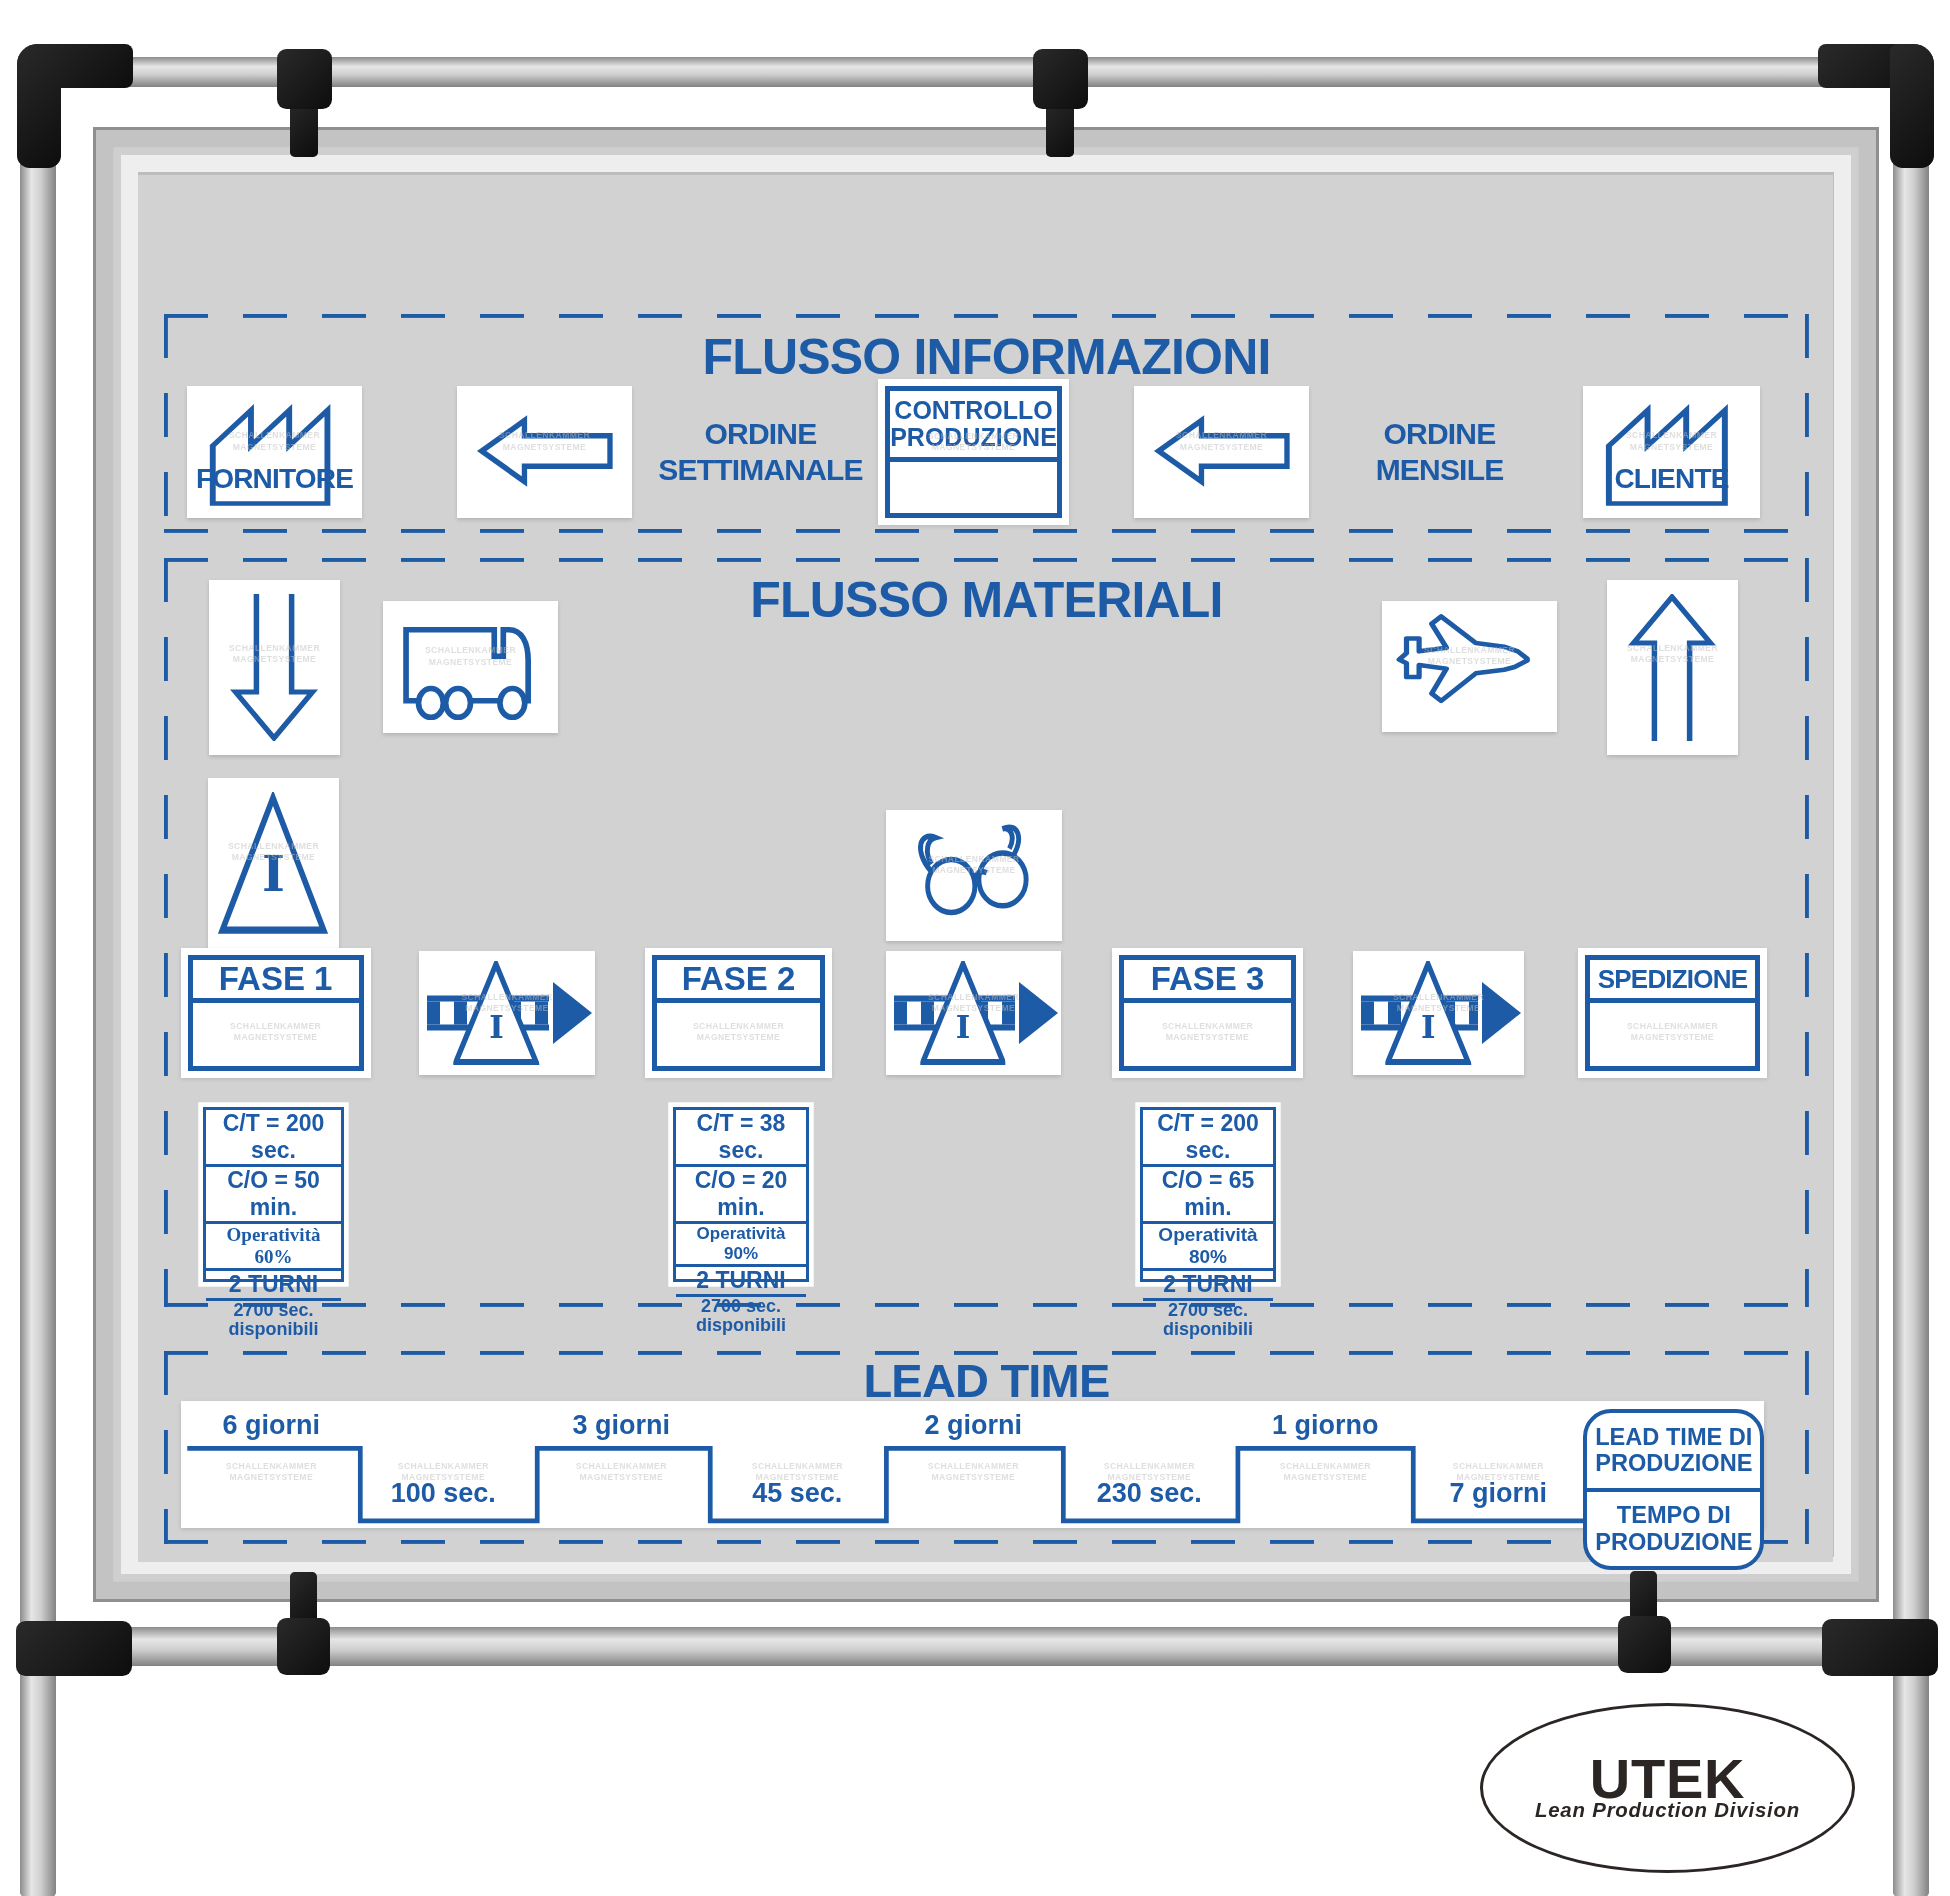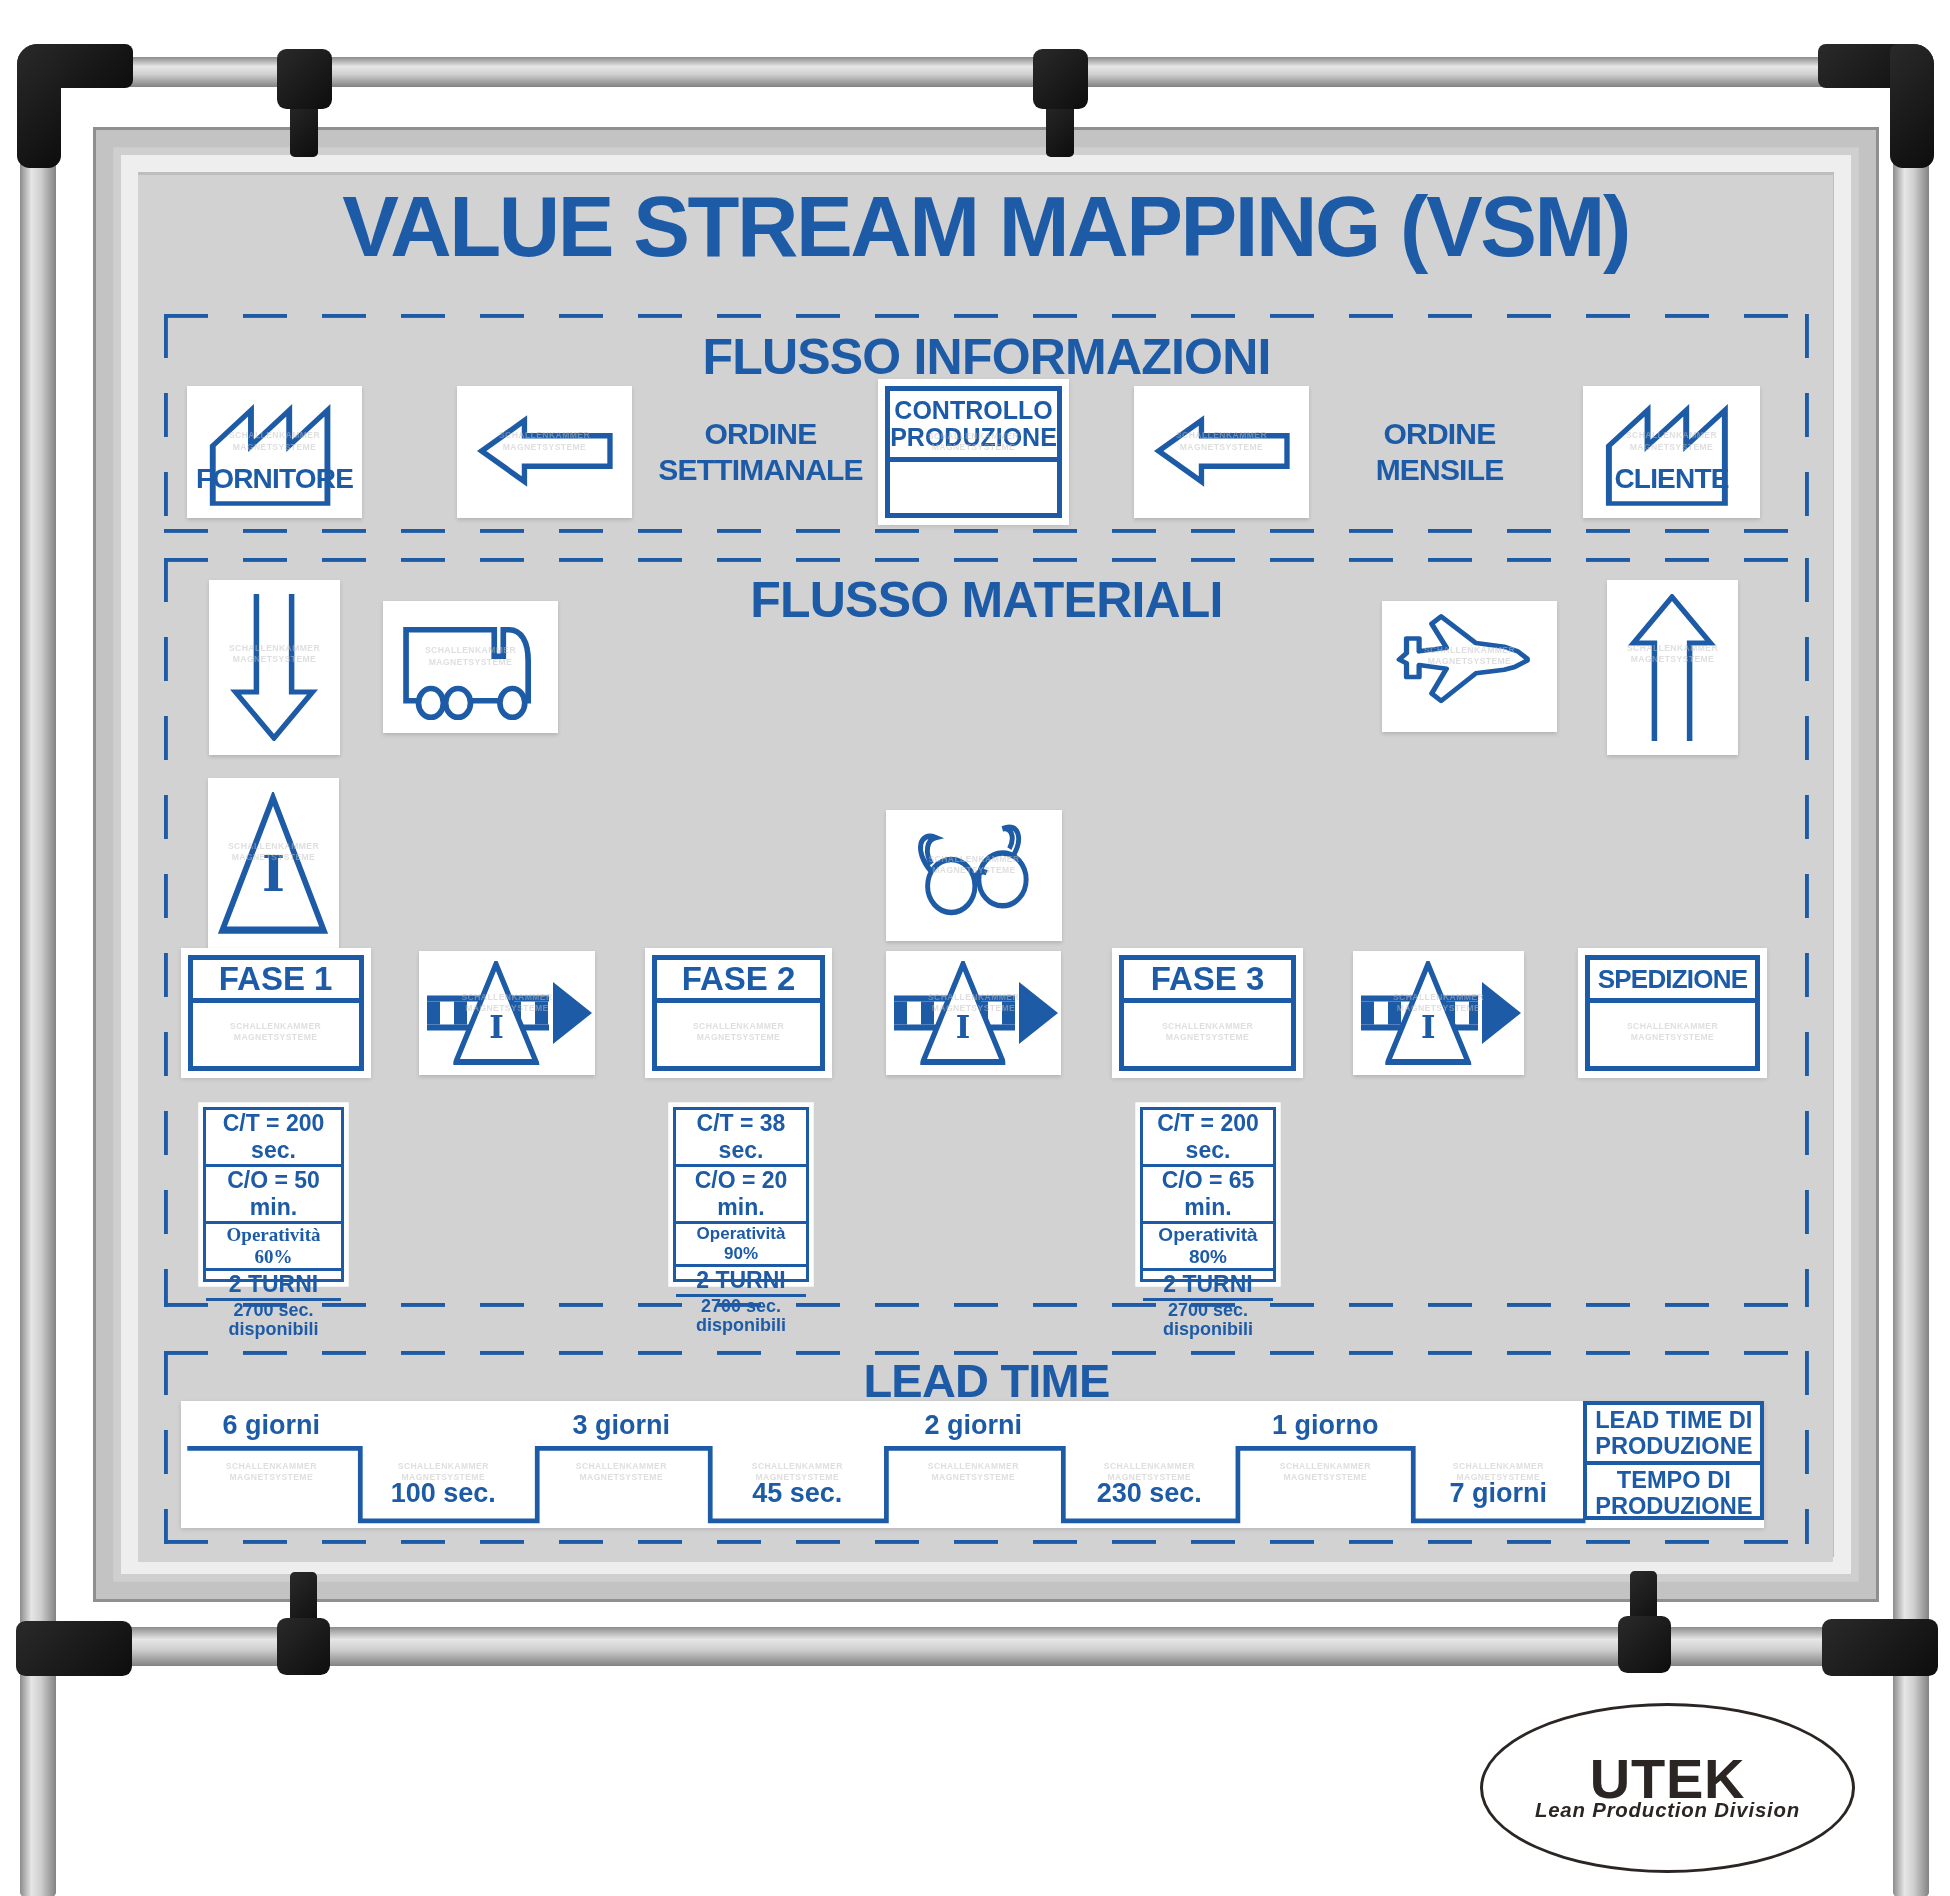--- a/index.html
+++ b/index.html
@@ -109,21 +109,20 @@
   <div class="black stem" style="left:1046px;top:94px;width:28px;height:63px;"></div>
   <div class="black knob" style="left:1033px;top:49px;width:55px;height:60px;"></div>
   <div class="black stem" style="left:290px;top:1572px;width:27px;height:58px;"></div>
   <div class="black knob" style="left:277px;top:1618px;width:53px;height:57px;"></div>
   <div class="black stem" style="left:1630px;top:1571px;width:27px;height:58px;"></div>
   <div class="black knob" style="left:1618px;top:1616px;width:53px;height:57px;"></div>
 
   <div class="board"></div>
   <div class="surface"></div>
 
-  <div class="page-title">VALUE STREAM MAPPING (VSM)</div>
 
   <div class="dashed" style="left:164px;top:314px;width:1645px;height:219px;">
     <div class="sec-title" style="margin-top:14px;font-size:50px;">FLUSSO INFORMAZIONI</div>
 
     <div class="card wm-host" style="left:23px;top:72px;width:175px;height:132px;">
       <svg class="ic" viewBox="0 0 100 100" preserveAspectRatio="none">
         <path class="ic-stroke" stroke-width="4" d="M8 96 L8 44 L34 12 L34 44 L60 12 L60 44 L86 12 L86 96 Z"></path>
       </svg>
       <div class="fac-label">FORNITORE</div>
     <div class="wm">
@@ -369,21 +368,21 @@
       <div class="lt-label" style="left:90px;top:9.4px;">6 giorni</div>
       <div class="lt-label" style="left:440px;top:9.4px;">3 giorni</div>
       <div class="lt-label" style="left:792px;top:9.4px;">2 giorni</div>
       <div class="lt-label" style="left:1144px;top:9.4px;">1 giorno</div>
 
       <div class="lt-label" style="left:262px;top:77px;">100 sec.</div>
       <div class="lt-label" style="left:616px;top:77px;">45 sec.</div>
       <div class="lt-label" style="left:968px;top:77px;">230 sec.</div>
       <div class="lt-label" style="left:1317px;top:77px;">7 giorni</div>
 
-      <div class="legend" style="left:1402px;top:0;width:181px;height:119px;">
+      <div class="legend" style="left:1402px;top:8px;width:181px;height:161px;border-radius:28px;">
         <div class="leg-cell">LEAD TIME DI PRODUZIONE</div>
         <div class="leg-cell">TEMPO DI PRODUZIONE</div>
       </div>
 
       <div class="wm-host" style="position:absolute;left:90px;top:71px;width:0;height:0;">
           <div class="wm">
             <div>SCHALLENKAMMER</div>
             <div>MAGNETSYSTEME</div>
           </div>
         </div>

